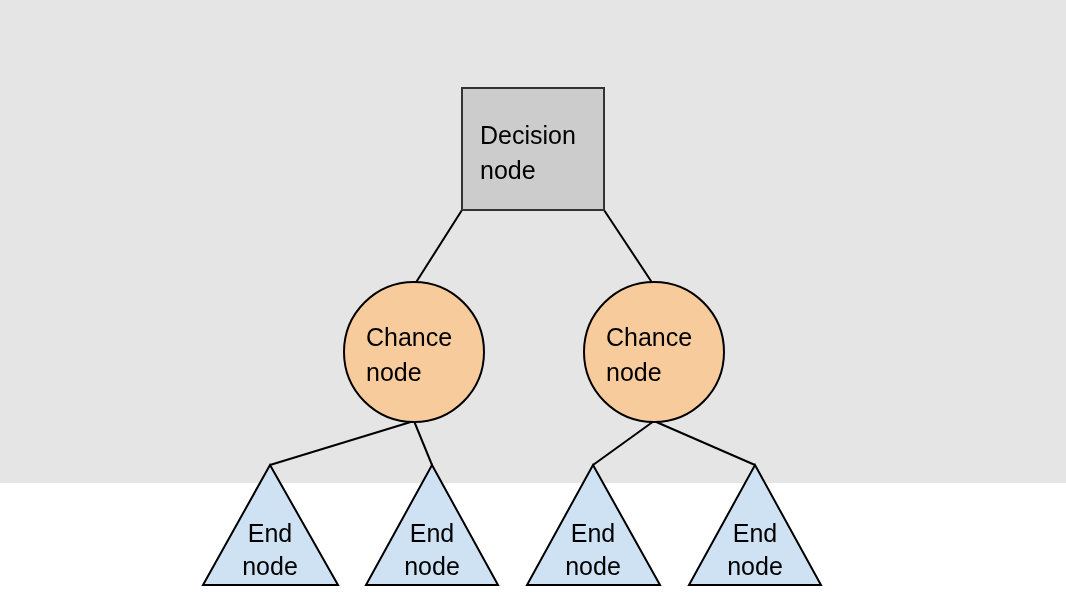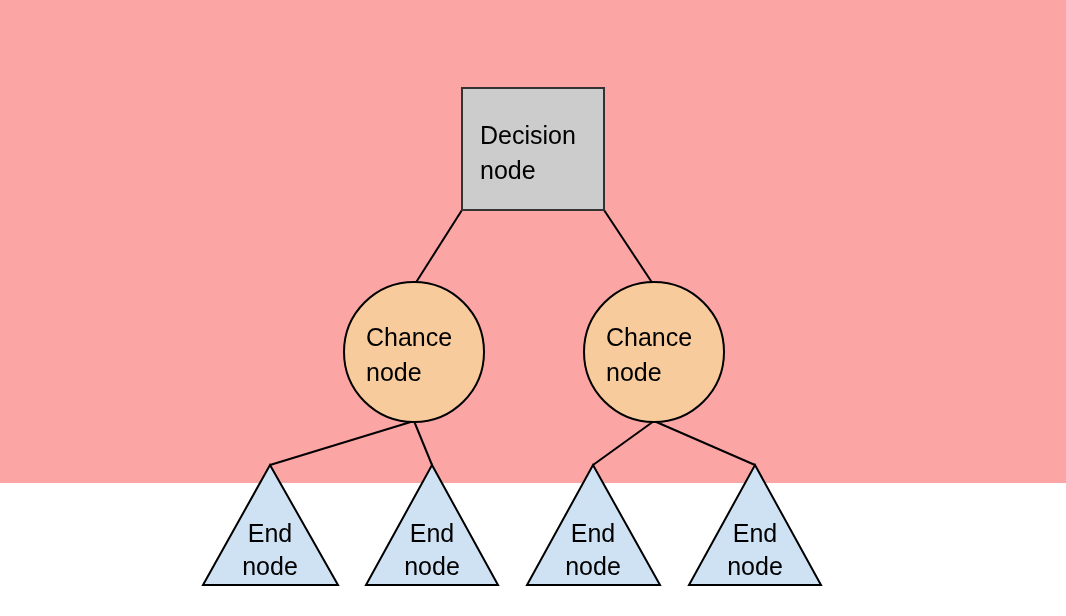--- a/index.html
+++ b/index.html
@@ -10,21 +10,21 @@
   body {
     width: 1066px;
     height: 616px;
     font-family: "Liberation Sans", sans-serif;
     overflow: hidden;
   }
   #diagram-canvas {
     position: relative;
     width: 1066px;
     height: 483px;
-    background: #fca5a5;
+    background: #e5e5e5;
   }
   #diagram-svg {
     position: absolute;
     top: 0;
     left: 0;
     width: 1066px;
     height: 616px;
   }
   .node-label {
     font-family: "Liberation Sans", sans-serif;

